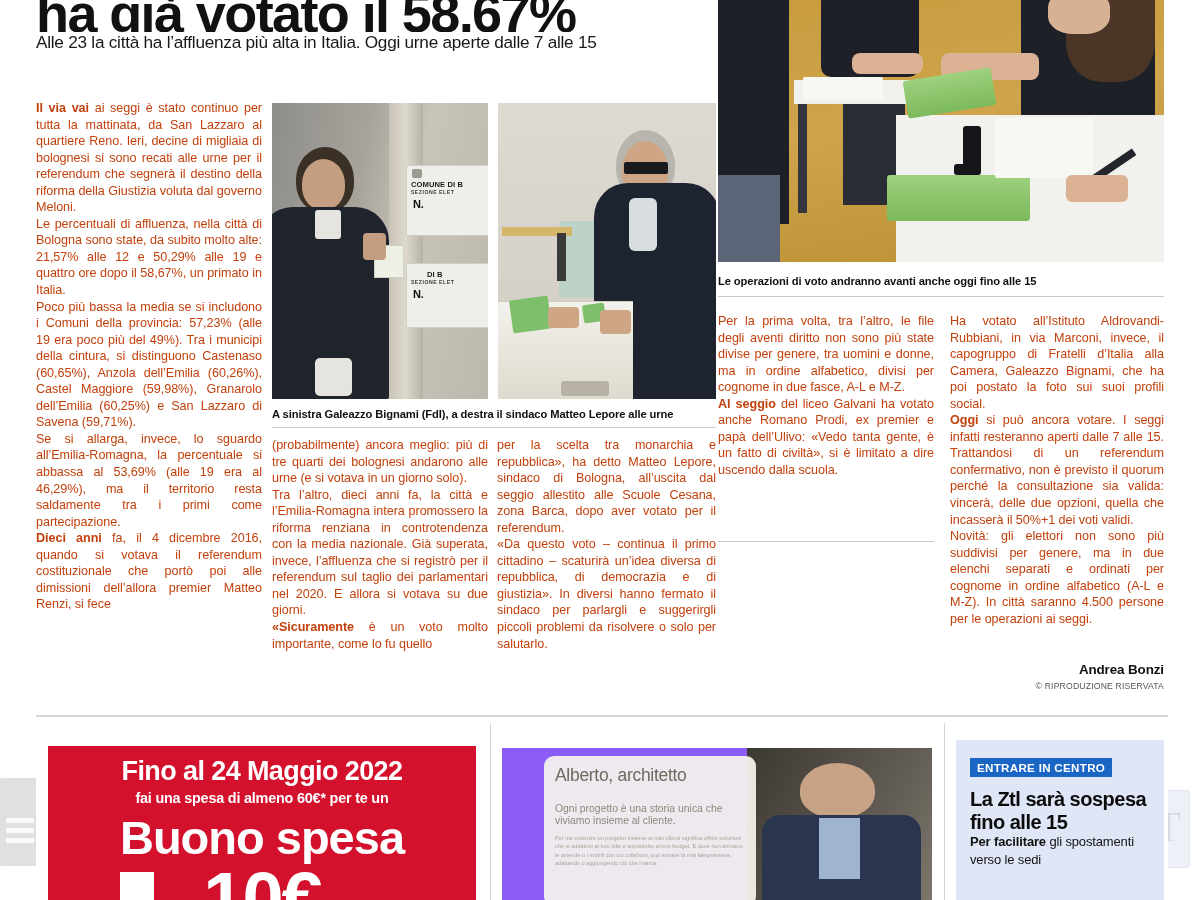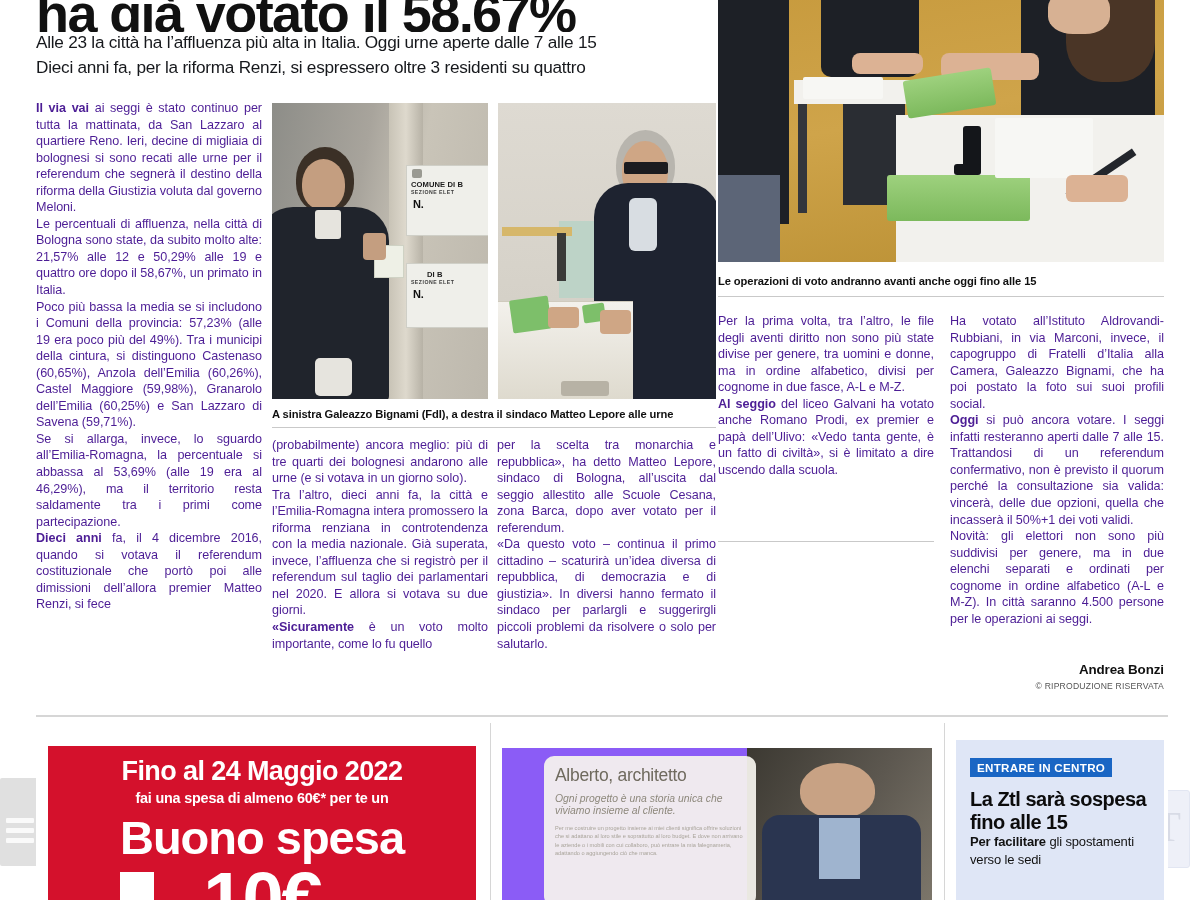--- a/index.html
+++ b/index.html
@@ -90,21 +90,21 @@
     color: #16181c;
     letter-spacing: -0.25px;
   }
   .subhead div { white-space: nowrap; }
 
   
   .col {
     position: absolute;
     font-size: 12.6px;
     line-height: 16.55px;
-    color: #4c1d95;
+    color: #c2410c;
     text-align: justify;
     letter-spacing: -0.05px;
     -webkit-hyphens: none; hyphens: none;
   }
   .col p { margin: 0; }
   .col b { font-weight: bold; }
 
   .col1 { left: 0;   top: 100px; width: 226px; }
   .col2 { left: 236px; top: 437px; width: 216px; }
   .col3 { left: 461px; top: 437px; width: 219px; }
@@ -227,22 +227,22 @@
     width: 212px; height: 150px;
     background: rgba(246,244,238,0.93);
     border-radius: 10px;
     padding: 9px 11px;
   }
   .ad-card .t1 {
     font-family: "Liberation Sans", sans-serif;
     font-size: 17.5px; color: #6f6a5e; letter-spacing: -0.3px;
   }
   .ad-card .t2 {
-    font-style: italic; font-size: 10.4px; color: #8d887c;
-    line-height: 12px; margin-top: 7px;
+    font-size: 10.4px; color: #8d887c;
+    line-height: 12px; margin-top: 17px;
   }
   .ad-card .t3 {
     font-size: 5.6px; color: #a9a49a; line-height: 8.4px;
     margin-top: 7px; filter: blur(0.45px);
   }
 
   .ad-right {
     position: absolute; left: 920px; top: 740px;
     width: 208px; height: 160px;
     background: #dfe6f6;
@@ -311,21 +311,20 @@
   <div class="chrome-right"></div>
   <div class="chrome-right-panel">
     <span>T</span>
   </div>
 
   <div class="sheet">
 
     <div class="headline">ha già votato il 58,67%</div>
     <div class="subhead">
       <div>Alle 23 la città ha l’affluenza più alta in Italia. Oggi urne aperte dalle 7 alle 15</div>
-      <div>Dieci anni fa, per la riforma Renzi, si espressero oltre 3 residenti su quattro</div>
     </div>
 
     <div class="photo photo-a">
       <div class="ph-wall"></div>
       <div class="ph-pillar"></div>
       <div class="ph-sign" style="left:62%;top:21%;width:44%;height:24%;">
         <div style="width:10px;height:9px;background:#9a9a92;margin:3px 0 0 5px;border-radius:2px;"></div>
         <div class="sg-t">COMUNE DI B</div>
         <div class="sg-s">SEZIONE ELET</div>
         <div class="sg-n">N.</div>

